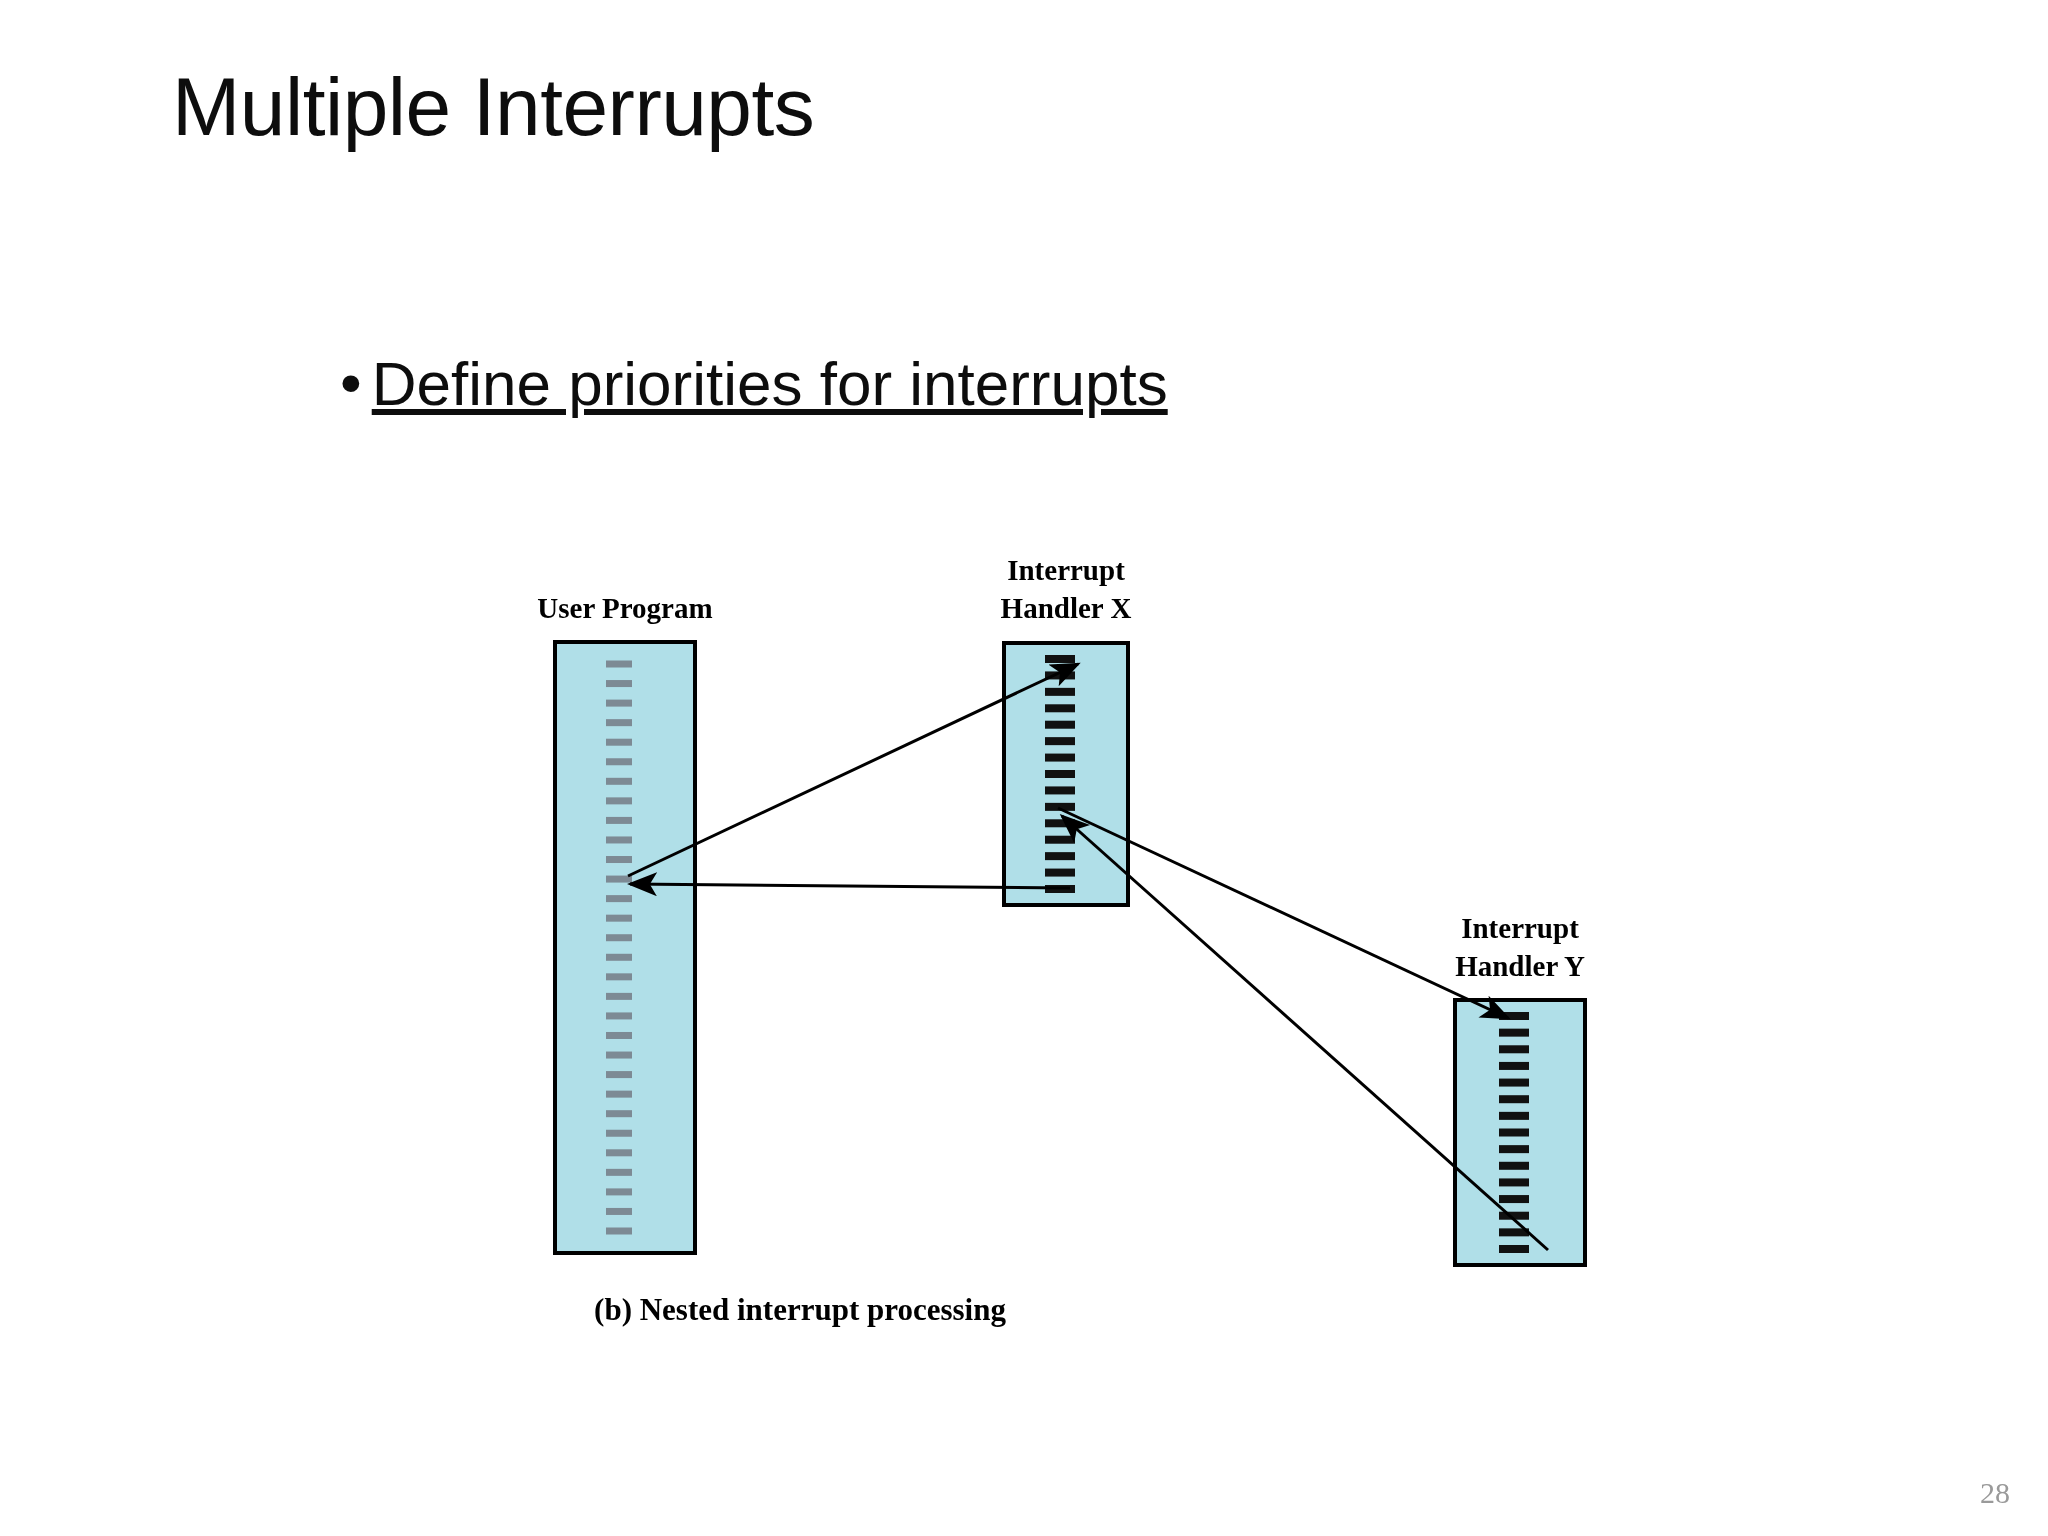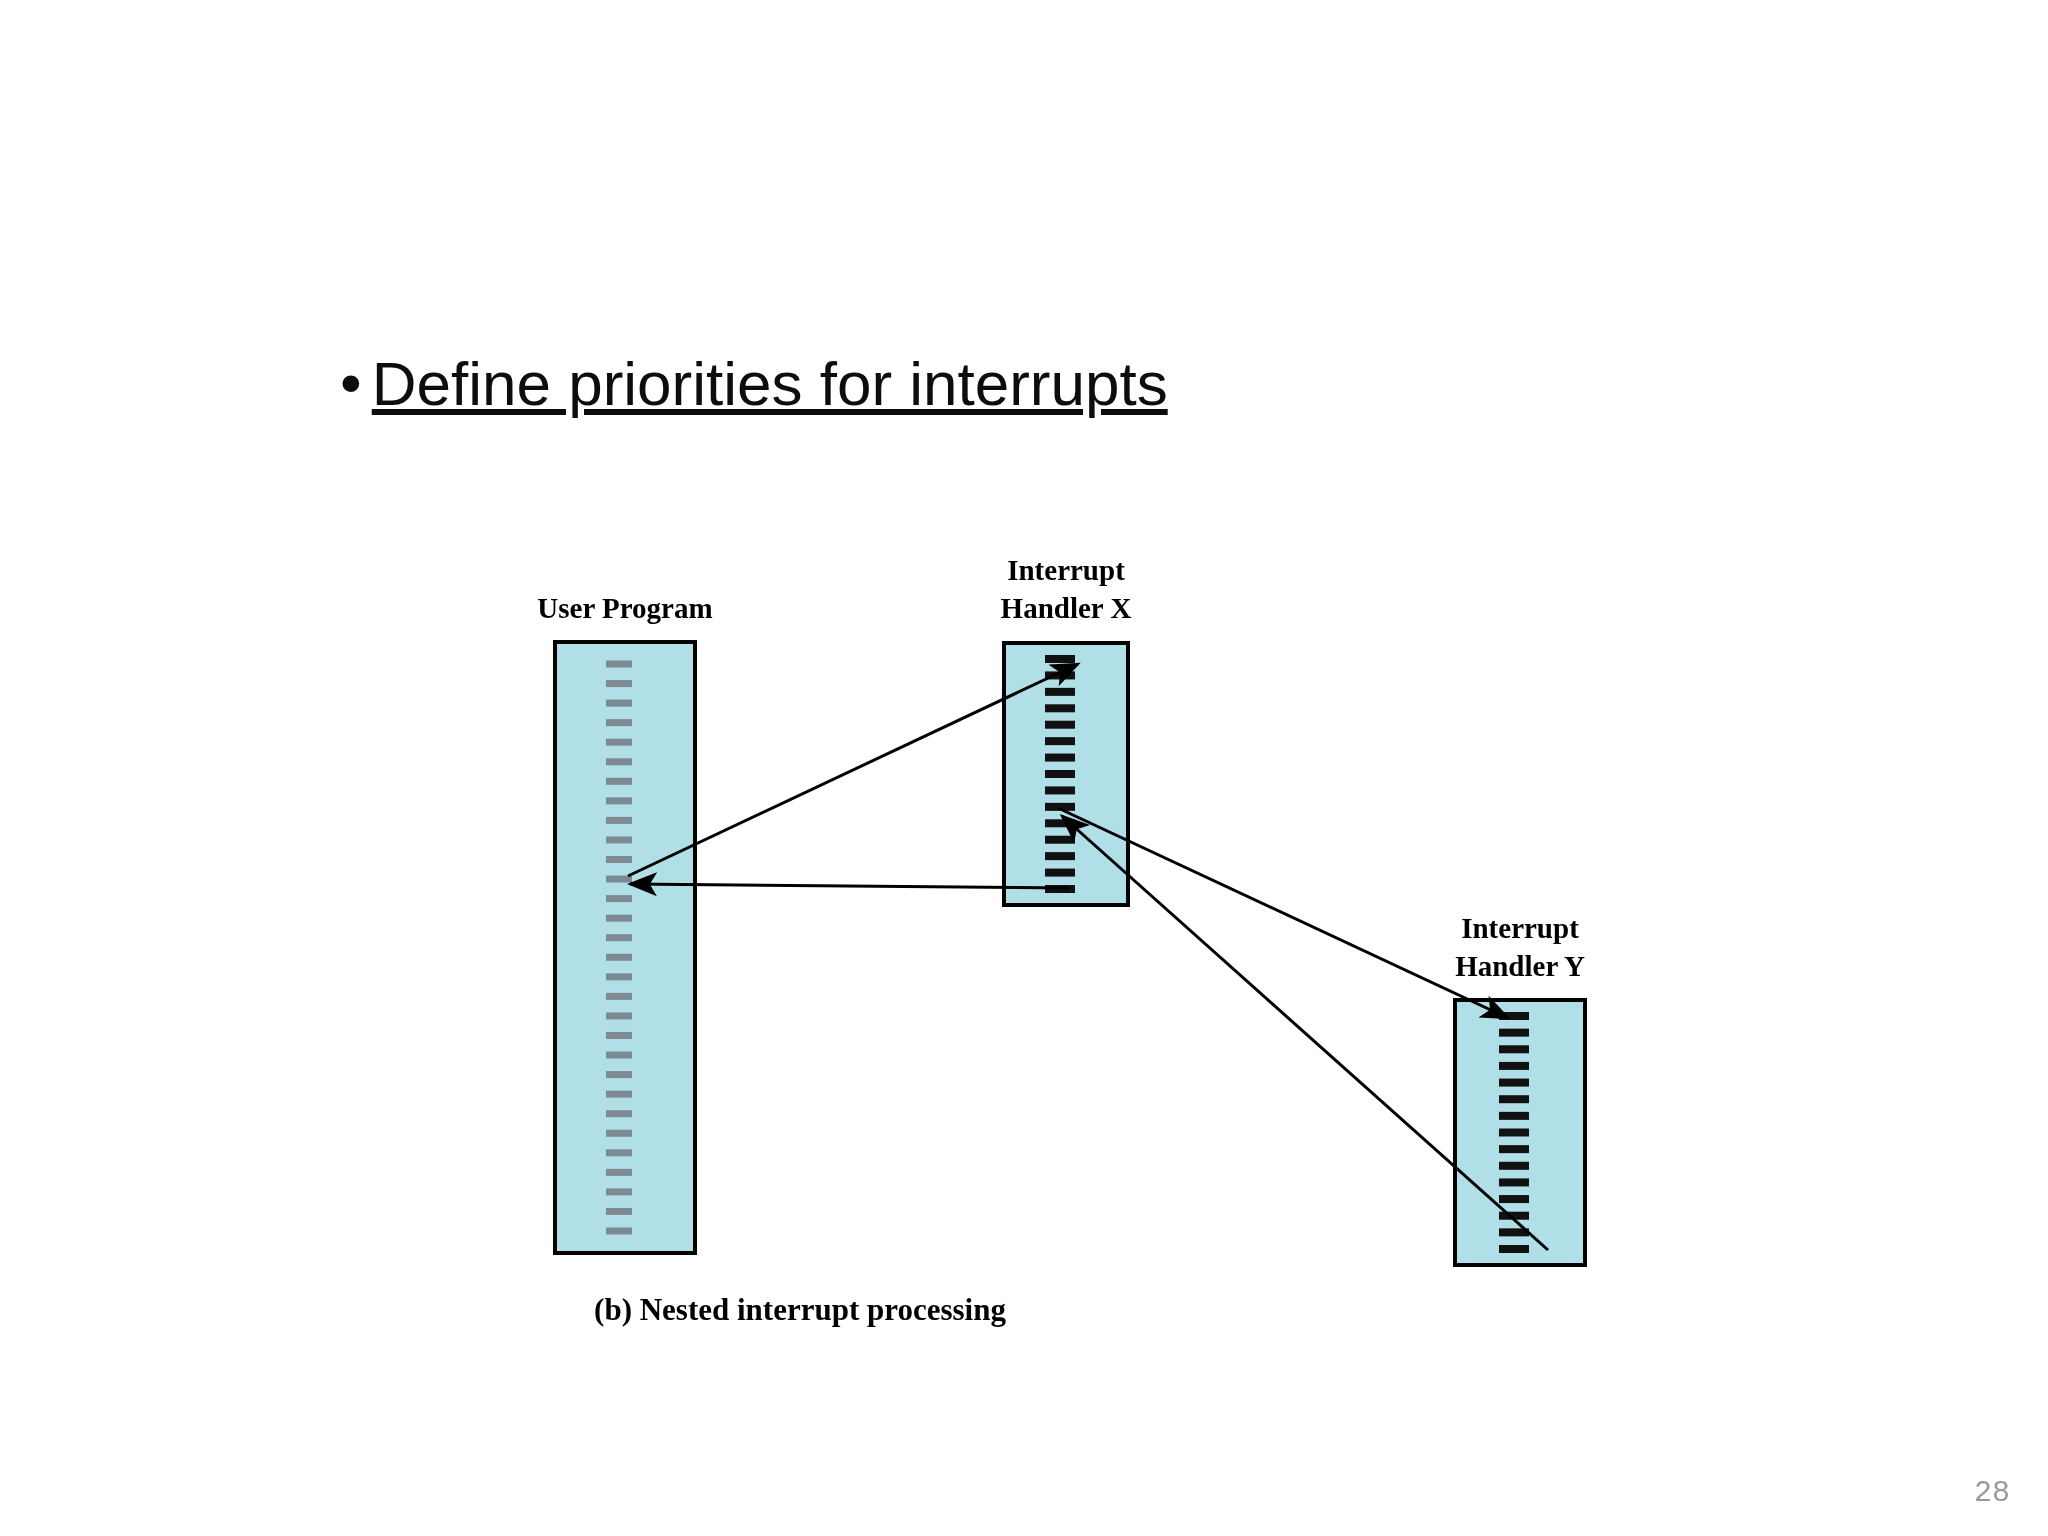--- a/index.html
+++ b/index.html
@@ -90,30 +90,31 @@
     font-weight: bold;
     font-size: 31px;
     fill: #000000;
   }
 
   
   #page-number {
     position: absolute;
     right: 38px;
     bottom: 26px;
-    font-family: Liberation Mono, monospace;
+    font-family: Liberation Serif, serif;
     font-size: 30px;
     color: #9a9a9a;
   }
 </style>
 </head>
 <body>
 
 <div id="slide">
 
+  <div id="slide-title">Multiple Interrupts</div>
 
   <div id="body-list">
     <div class="bullet-row">
       <span class="bullet-marker">•</span>
       <span class="bullet-text">Define priorities for interrupts</span>
     </div>
   </div>
 
   <div id="figure">
     <svg viewBox="0 0 1290 800" xmlns="http://www.w3.org/2000/svg">

